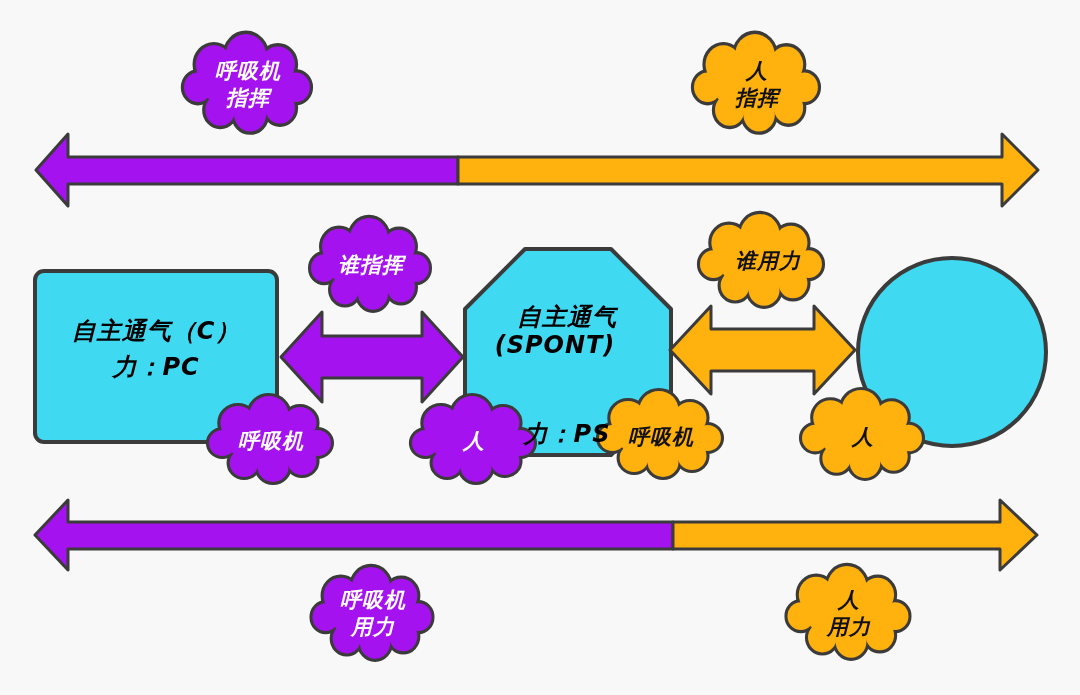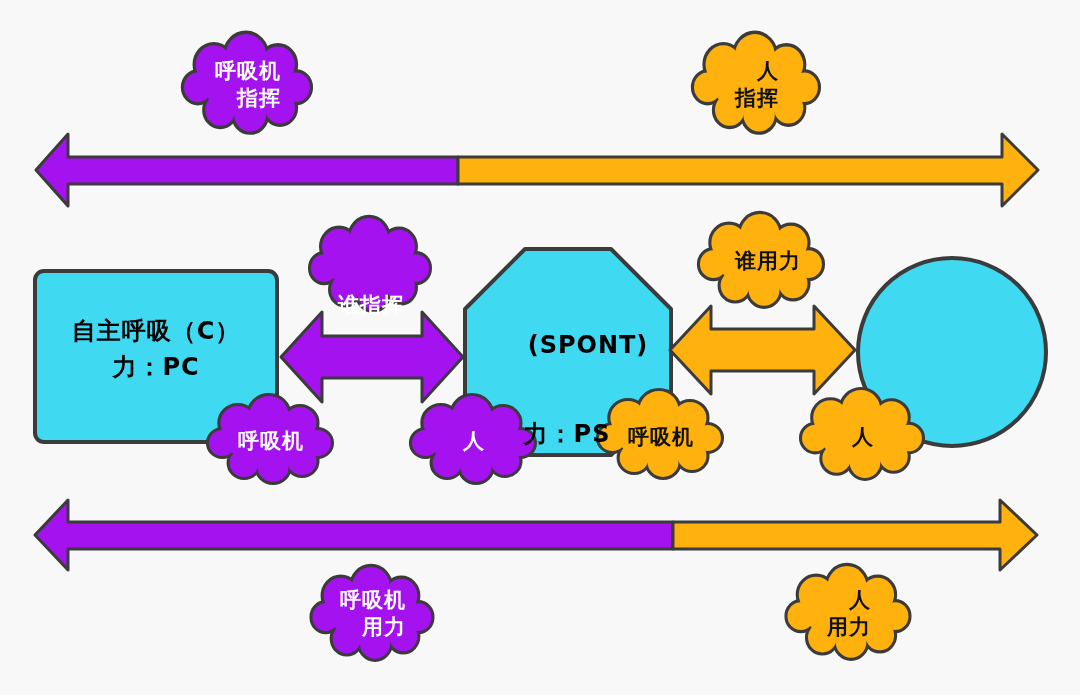--- a/index.html
+++ b/index.html
@@ -1,20 +1,20 @@
 <!DOCTYPE html>
 <html lang="zh"><head>
 <meta charset="utf-8">
 <style>
   html,body{margin:0;padding:0;}
   body{font-family:"DejaVu Sans","Liberation Sans",sans-serif;background:#e9e9e9;}
   .stage{position:relative;width:1080px;height:695px;background:#f8f8f8;overflow:hidden;margin:0 auto;}
   .layer{position:absolute;left:0;top:0;width:1080px;height:695px;}
-  .lbl{position:absolute;transform:translate(-50%,-50%);font-weight:bold;text-align:right;
-       white-space:nowrap;line-height:1.28;letter-spacing:1px;}
+  .lbl{position:absolute;transform:translate(-50%,-50%);font-weight:bold;text-align:center;
+       white-space:nowrap;line-height:1.28;letter-spacing:1px;font-style:italic;}
   .on-purple{color:#ffffff;}
   .on-orange{color:#111111;}
   .on-cyan{color:#000000;}
   .sz-shape{font-size:24px;}
   .sz-cloud{font-size:21px;}
 </style>
 </head>
 <body>
 
 <div class="stage">
@@ -231,37 +231,38 @@
           <circle cx="105" cy="48" r="13" fill="#ffb10e"></circle>
           <circle cx="90" cy="66" r="14" fill="#ffb10e"></circle>
           <circle cx="62" cy="72" r="15" fill="#ffb10e"></circle>
           <circle cx="34" cy="68" r="14" fill="#ffb10e"></circle>
           <circle cx="13" cy="48" r="13" fill="#ffb10e"></circle>
           <ellipse cx="60" cy="46" rx="42" ry="26" fill="#ffb10e"></ellipse>
         </g>
       </g>
   </svg>
 
-  <span class="lbl on-cyan sz-shape" style="left:156px;top:331px;">自主呼吸（C）</span>
+  <span class="lbl on-cyan sz-shape" style="left:156px;top:331px;">自主通气（C）</span>
   <span class="lbl on-cyan sz-shape" style="left:156px;top:367px;">力：PC</span>
 
-  <span class="lbl on-cyan sz-shape" style="left:588px;top:345px;">(SPONT)</span>
+  <span class="lbl on-cyan sz-shape" style="left:567px;top:317px;">自主通气</span>
+  <span class="lbl on-cyan sz-shape" style="left:555px;top:345px;">(SPONT)</span>
   <span class="lbl on-cyan sz-shape" style="left:567px;top:398px;margin-top:36px;">力：PS</span>
 
 
   <div class="lbl on-purple sz-cloud" style="left:248px;top:85px;">
     <span style="display:block">呼吸机</span>
     <span style="display:block">指挥</span>
   </div>
   <div class="lbl on-orange sz-cloud" style="left:757px;top:85px;">
     <span style="display:block">人</span>
     <span style="display:block">指挥</span>
   </div>
 
-  <span class="lbl on-purple sz-cloud" style="left:371px;top:265px;margin-top:40px;">谁指挥</span>
+  <span class="lbl on-purple sz-cloud" style="left:371px;top:265px;">谁指挥</span>
   <span class="lbl on-orange sz-cloud" style="left:768px;top:261px;">谁用力</span>
 
   <span class="lbl on-purple sz-cloud" style="left:271px;top:441px;">呼吸机</span>
   <span class="lbl on-purple sz-cloud" style="left:474px;top:441px;">人</span>
   <span class="lbl on-orange sz-cloud" style="left:661px;top:437px;">呼吸机</span>
   <span class="lbl on-orange sz-cloud" style="left:863px;top:437px;">人</span>
 
   <div class="lbl on-purple sz-cloud" style="left:373px;top:614px;">
     <span style="display:block">呼吸机</span>
     <span style="display:block">用力</span>

